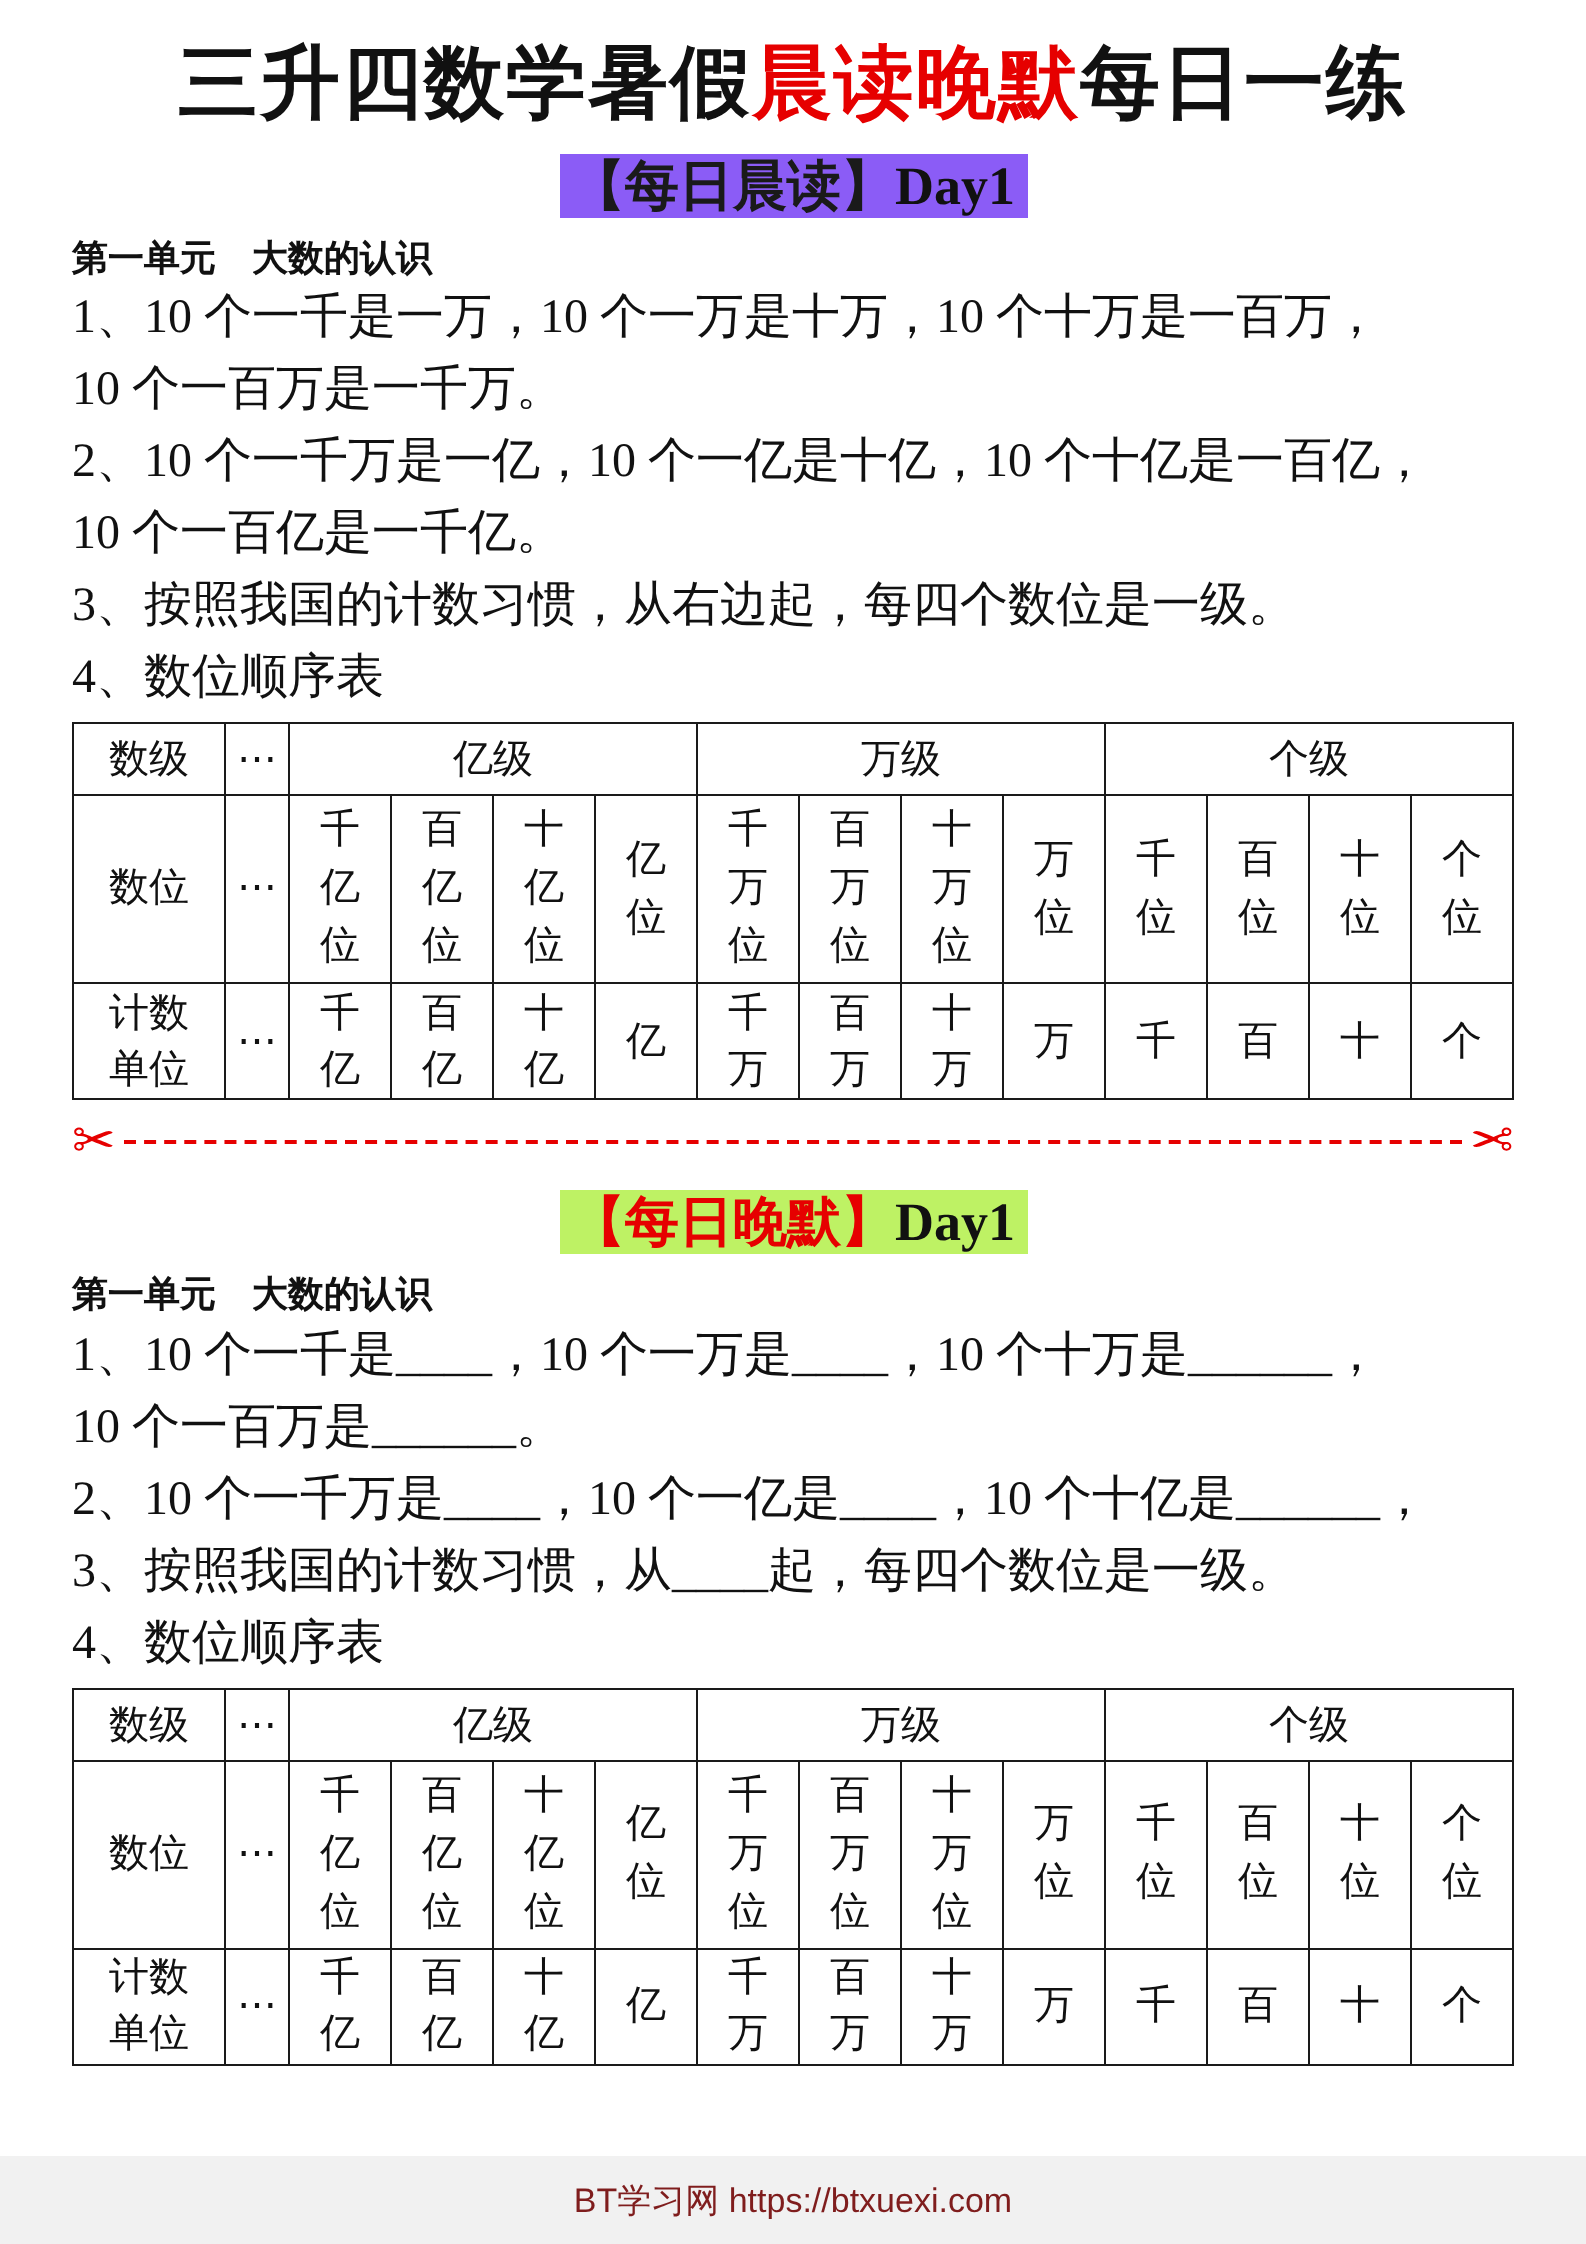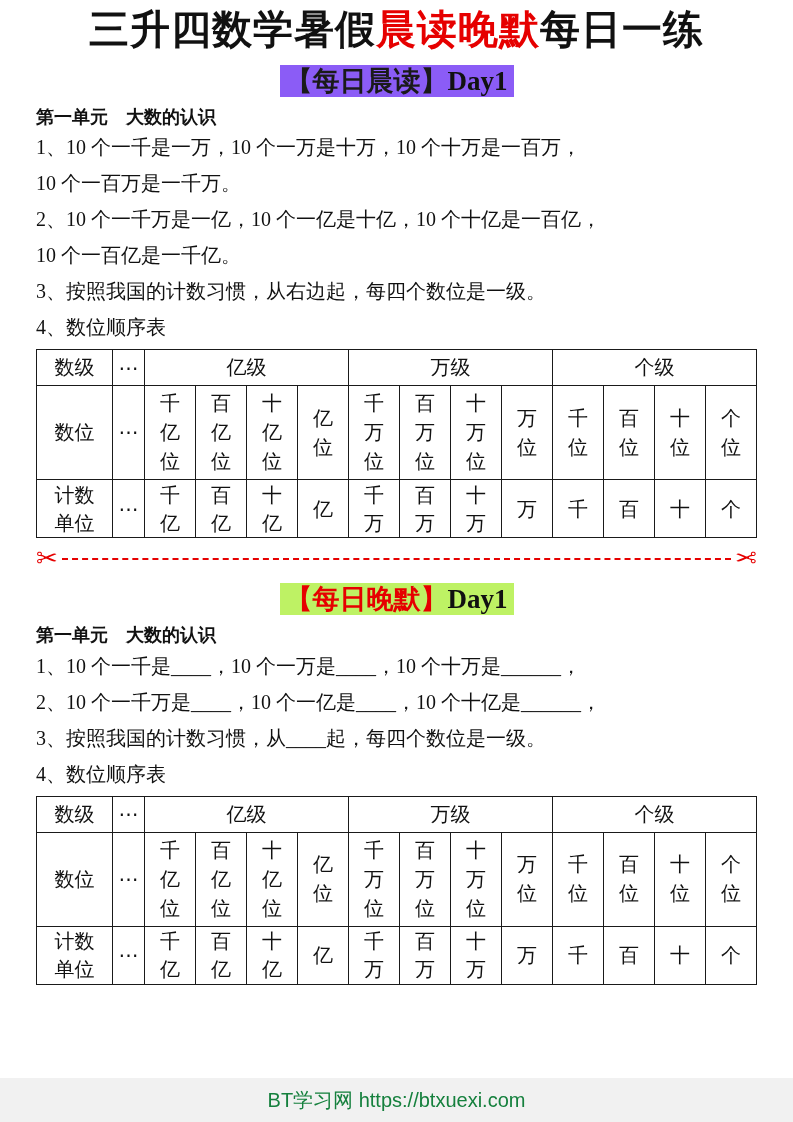--- a/index.html
+++ b/index.html
@@ -1,38 +1,38 @@
 <!DOCTYPE html>
 <html><head>
 <meta charset="utf-8">
 <style>
   * { margin:0; padding:0; box-sizing:border-box; }
   html,body { background:#ffffff; }
   body { font-family:"Liberation Serif", serif; color:#111; }
   .page { width:793px; height:1122px; position:relative; background:#fff; overflow:hidden; margin:0 auto; }
-  .content { padding:6px 36px 0; }
+  .content { padding:18px 36px 0; }
   .title { text-align:center; font-size:40px; font-weight:700; letter-spacing:1px; line-height:1.2; }
   .sec-header { text-align:center; font-size:27px; font-weight:700; margin-top:10px; line-height:1.3; }
   .sec-header .hl { padding:1px 6px; }
   .unit-title { font-size:18px; font-weight:700; margin-top:6px; line-height:1.35; }
-  .t-line { font-size:20px; line-height:36px; }
+  .t-line { font-size:24px; line-height:36px; }
   table.num-table { width:100%; border-collapse:collapse; table-layout:fixed; margin-top:4px; font-size:20px; }
   table.num-table td { border:1.5px solid #1a1a1a; text-align:center; vertical-align:middle; padding:0; }
   .r-level td { height:36px; }
   .r-digits td { height:94px; line-height:29px; }
   .r-units td { height:58px; line-height:28px; }
   .stack, .pre { white-space:pre-line; }
   .c-label { width:76px; }
   .c-dots { width:32px; }
   .divider { display:flex; align-items:center; margin:8px 0 4px; }
   .divider .line { flex:1; border-top:2.5px dashed currentColor; margin:0 4px; }
   .scissors { font-size:26px; line-height:1; }
   .scissors.flip { transform:scaleX(-1); display:inline-block; }
   .footer { position:absolute; left:0; bottom:0; width:100%; height:44px; background:#f1f1f1;
-            display:flex; align-items:center; justify-content:center; font-size:20px; color:#15803d;
+            display:flex; align-items:center; justify-content:center; font-size:17px; color:#7f1d1d;
             font-family:"Liberation Sans", sans-serif; }
 </style>
 </head>
 <body>
 
 <div class="page">
   <div class="content">
 
     <div class="title"><span>三升四数学暑假</span><span style="color: rgb(230, 0, 0);">晨读晚默</span><span>每日一练</span></div>
 
@@ -128,20 +128,21 @@
       <span class="line"></span>
       <span class="scissors flip">✂</span>
     </div>
 
     <div class="section">
       <div class="sec-header">
         <span class="hl" style="background-color: #bef264;"><span style="color: rgb(230, 0, 0);">【每日晚默】</span><span>Day1</span></span>
       </div>
       <div class="unit-title">第一单元　大数的认识</div>
       <div class="t-line">1、10 个一千是____，10 个一万是____，10 个十万是______，</div>
+      <div class="t-line">10 个一百万是______。</div>
       <div class="t-line">2、10 个一千万是____，10 个一亿是____，10 个十亿是______，</div>
       <div class="t-line">3、按照我国的计数习惯，从____起，每四个数位是一级。</div>
       <div class="t-line">4、数位顺序表</div>
 
       <table class="num-table">
         <colgroup>
             <col class="c-label">
             <col class="c-dots">
             <col span="12">
           </colgroup>

